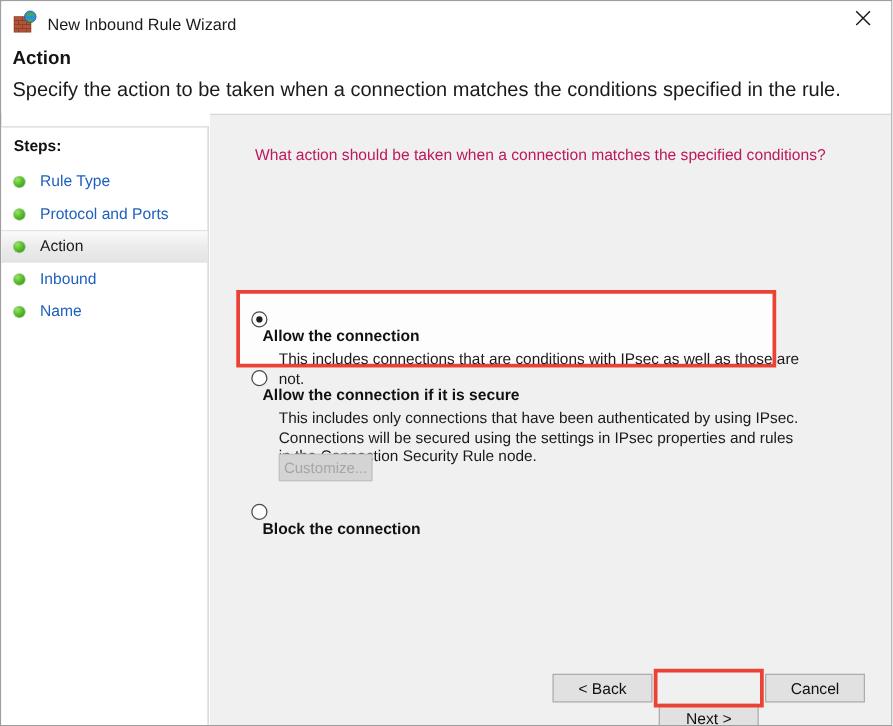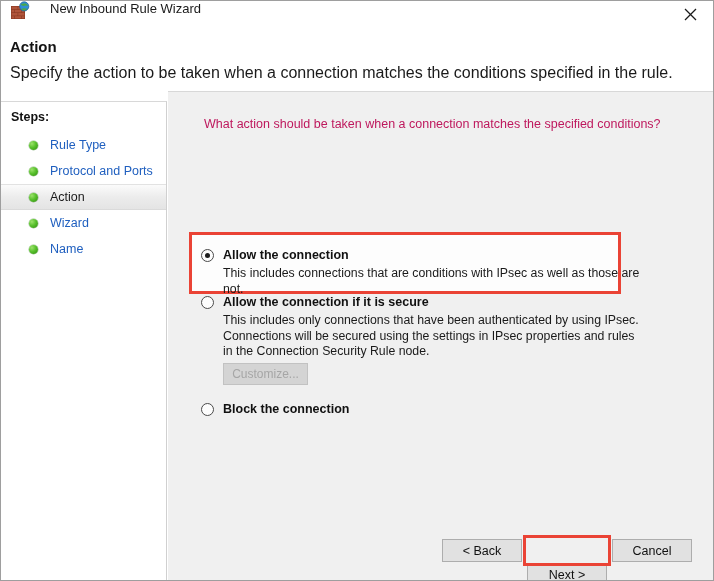--- a/index.html
+++ b/index.html
@@ -20,22 +20,21 @@
     overflow: hidden;
   }
 
   
   #titlebar {
     position: absolute;
     left: 0; top: 0;
     width: 712px; height: 27px;
     background: #ffffff;
     display: flex;
-    align-items: flex-start;
-    gap: 12px;
+    align-items: flex-end;
   }
   #title-icon {
     width: 20px; height: 20px;
     margin-left: 9px;
     position: relative;
     flex: 0 0 auto;
   }
   #title-text {
     margin-left: 8px;
     font-size: 13px;
@@ -93,21 +92,21 @@
   #steps-list {
     position: absolute;
     left: 0; top: 30px;
     width: 165px;
   }
   .step-row {
     position: relative;
     height: 26px;
     display: flex;
     align-items: center;
-    padding-left: 28px;
+    padding-left: 10px;
   }
   .step-row.current {
     background: linear-gradient(to bottom, #fbfbfb 0%, #ececec 50%, #e4e4e4 100%);
     border-top: 1px solid #e2e2e2;
     border-bottom: 1px solid #dadada;
   }
   .step-bullet {
     width: 9px; height: 9px;
     border-radius: 50%;
     background: radial-gradient(circle at 32% 30%, #9be26a 0%, #58c02c 45%, #2f8a10 100%);
@@ -141,20 +140,21 @@
   }
 
   
   .option {
     position: absolute;
     left: 33px;
   }
   .opt-head {
     display: flex;
     align-items: flex-start;
+    flex-direction: column;
   }
   .radio {
     width: 13px; height: 13px;
     border-radius: 50%;
     border: 1px solid #4a4a4a;
     background: #fdfdfd;
     flex: 0 0 auto;
     position: relative;
     margin-top: 1px;
   }
@@ -198,21 +198,21 @@
     left: 21px; top: 140px;
     width: 432px; height: 62px;
     border: 3px solid #ea4335;
     background: #fdfdfd;
   }
 
   
   #customize-btn {
     position: absolute;
     left: 55px; top: 271px;
-    width: 85px; height: 22px;
+    width: 75px; height: 22px;
     background: #d4d4d4;
     border: 1px solid #c2c2c2;
     color: #a6a6a6;
     font-size: 12px;
     display: flex;
     align-items: center;
     justify-content: center;
     cursor: default;
   }
 
@@ -299,21 +299,21 @@
         <span class="step-label">Protocol and Ports</span>
       </div>
 
       <div class="step-row current">
         <span class="step-bullet"></span>
         <span class="step-label">Action</span>
       </div>
 
       <div class="step-row">
         <span class="step-bullet"></span>
-        <span class="step-label">Wizard</span>
+        <span class="step-label">Inbound</span>
       </div>
 
       <div class="step-row">
         <span class="step-bullet"></span>
         <span class="step-label">Name</span>
       </div>
 
     </div>
   </div>
 

